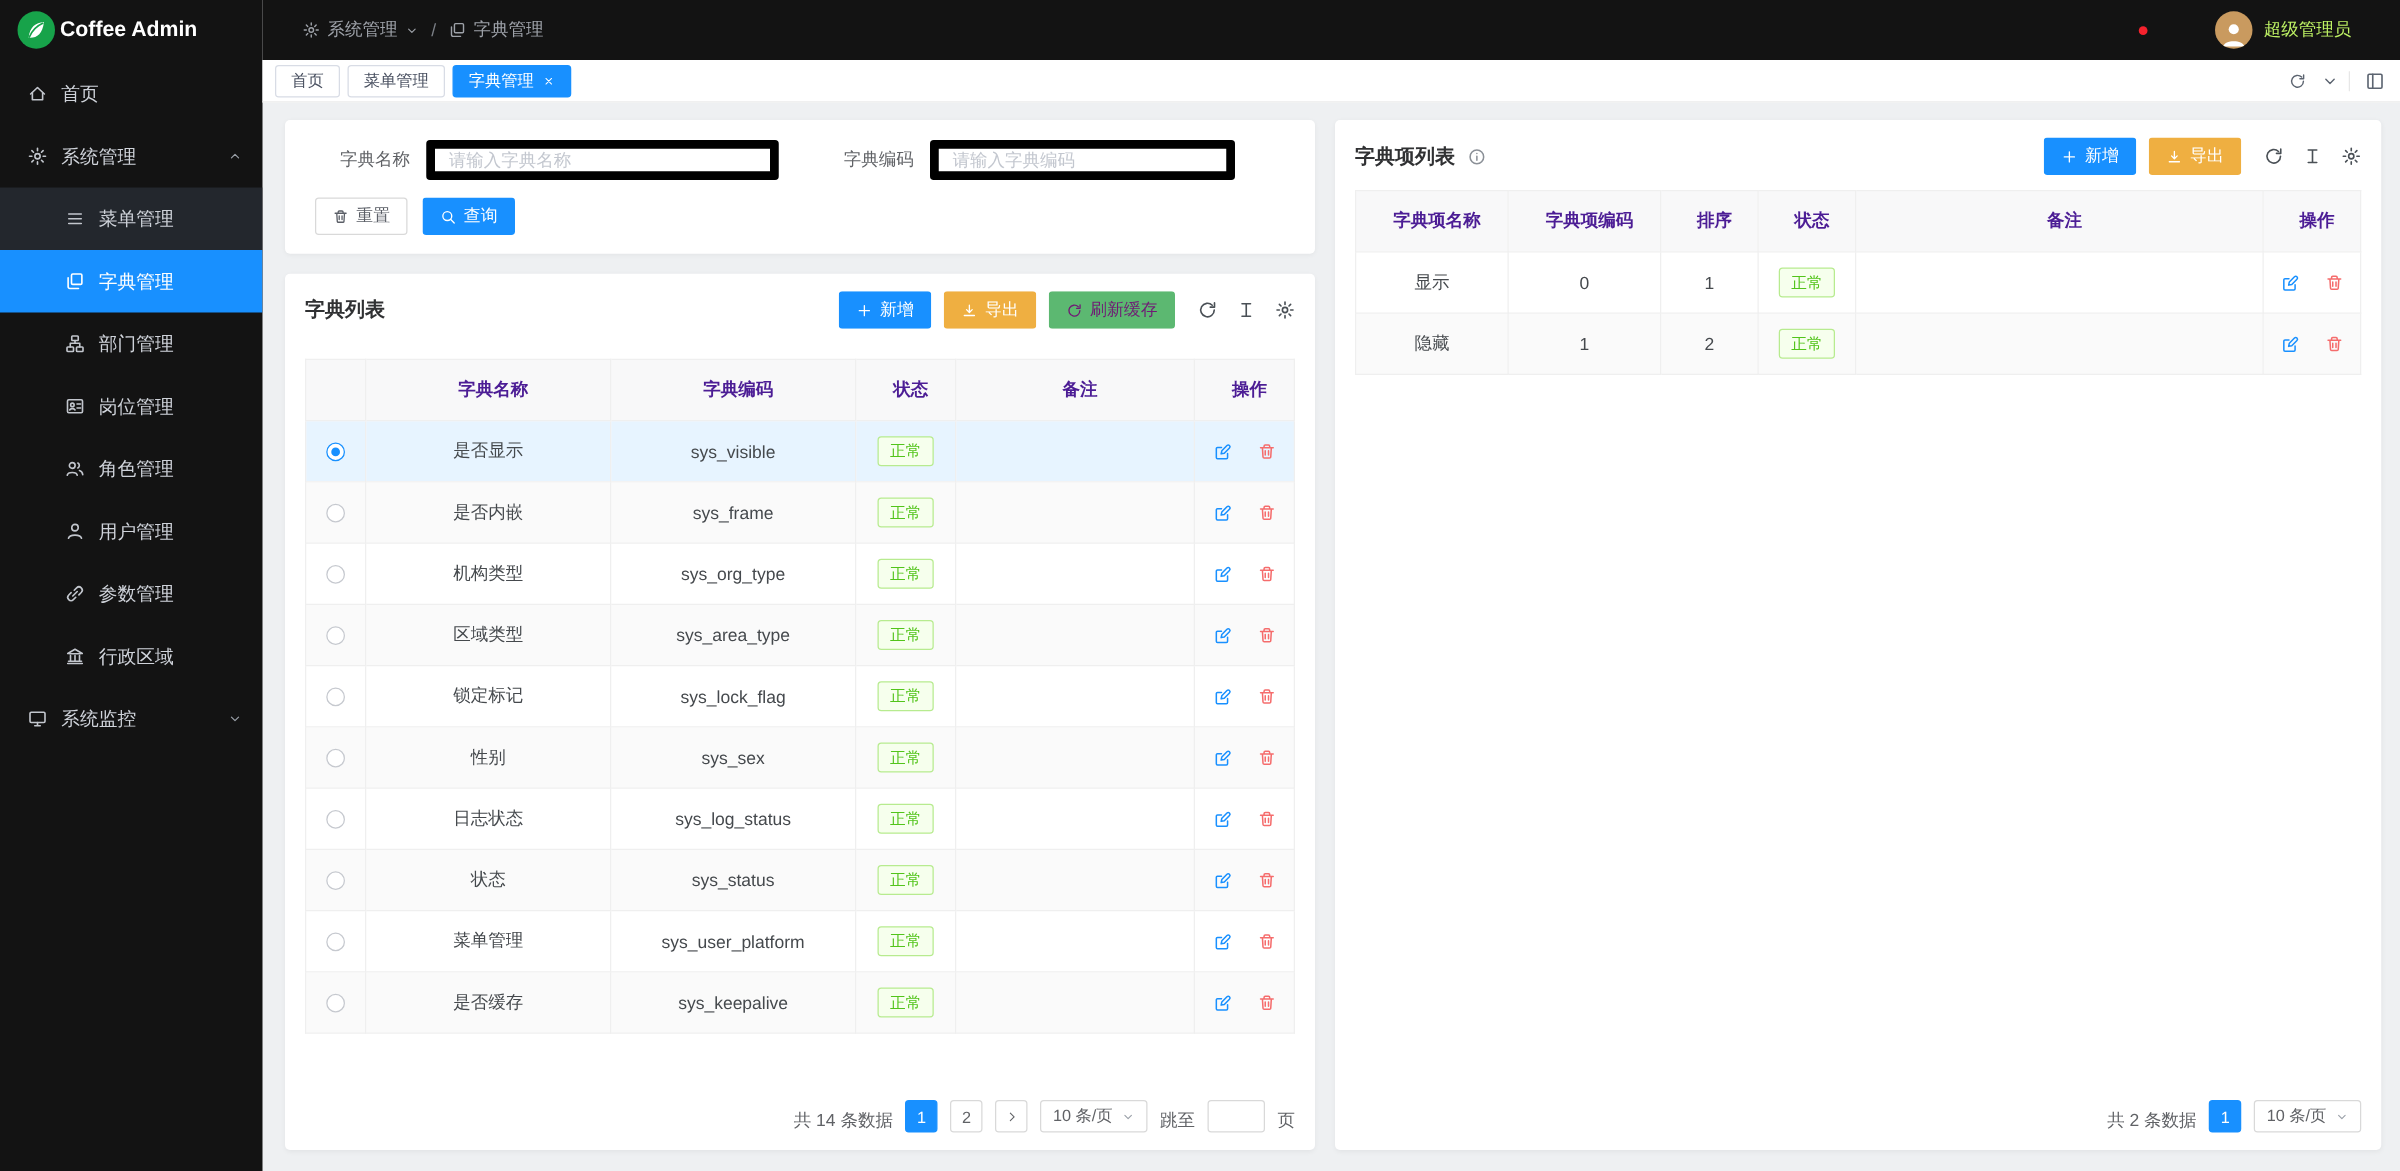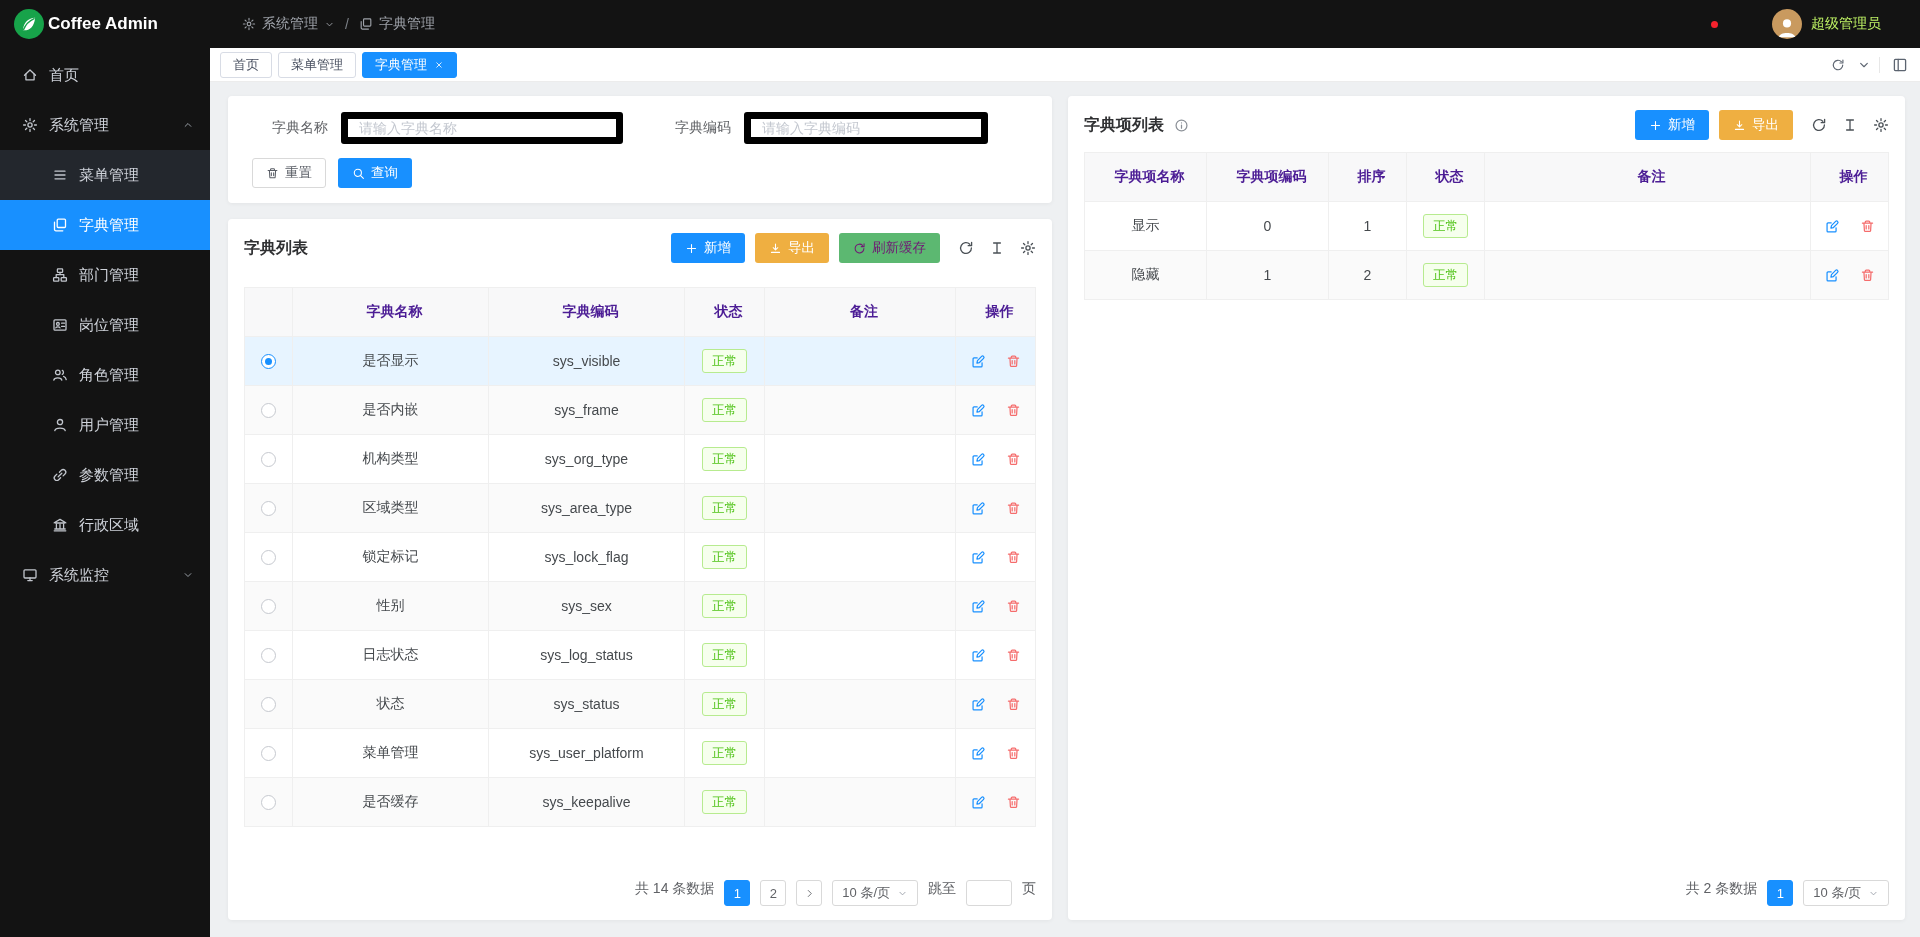--- a/index.html
+++ b/index.html
@@ -125,21 +125,21 @@
   .radio.checked { border-color:#1890ff; }
   .radio.checked::after { content:''; position:absolute; inset:3px; border-radius:50%; background:#1890ff; }
   .tag-success { display:inline-block; padding:2px 9px; font-size:12.5px; color:#52c41a;
                  background:#f6ffed; border:1px solid #b7eb8f; border-radius:3px; line-height:1.45; }
   .ops-wrap { display:flex; justify-content:center; align-items:center; gap:20px; }
   .op-edit { color:#1890ff; cursor:pointer; }
   .op-delete { color:#f56c6c; cursor:pointer; }
   .ops-wrap .icon svg { width:15px; height:15px; }
 
   
-  .pagination { margin-top:auto; display:flex; align-items:flex-start; justify-content:flex-end; gap:10px;
+  .pagination { margin-top:auto; display:flex; align-items:flex-end; justify-content:flex-end; gap:10px;
                 padding-top:14px; font-size:14px; color:#606266; flex-shrink:0; }
   .page-btn { min-width:26px; height:26px; border:1px solid #d9d9d9; border-radius:3px; display:inline-flex;
               align-items:center; justify-content:center; background:#fff; font-size:13px; color:#606266;
               cursor:pointer; font-family:inherit; }
   .page-btn.active { background:#1890ff; border-color:#1890ff; color:#fff; }
   .page-btn .icon svg { width:11px; height:11px; }
   .page-size { height:26px; border:1px solid #d9d9d9; border-radius:3px; display:inline-flex;
                align-items:center; gap:7px; padding:0 9px; font-size:13px; cursor:pointer; background:#fff; }
   .page-size .icon { color:#9aa0a8; }
   .jump-input { width:46px; height:26px; border:1px solid #d9d9d9; border-radius:3px; padding:0 6px;

